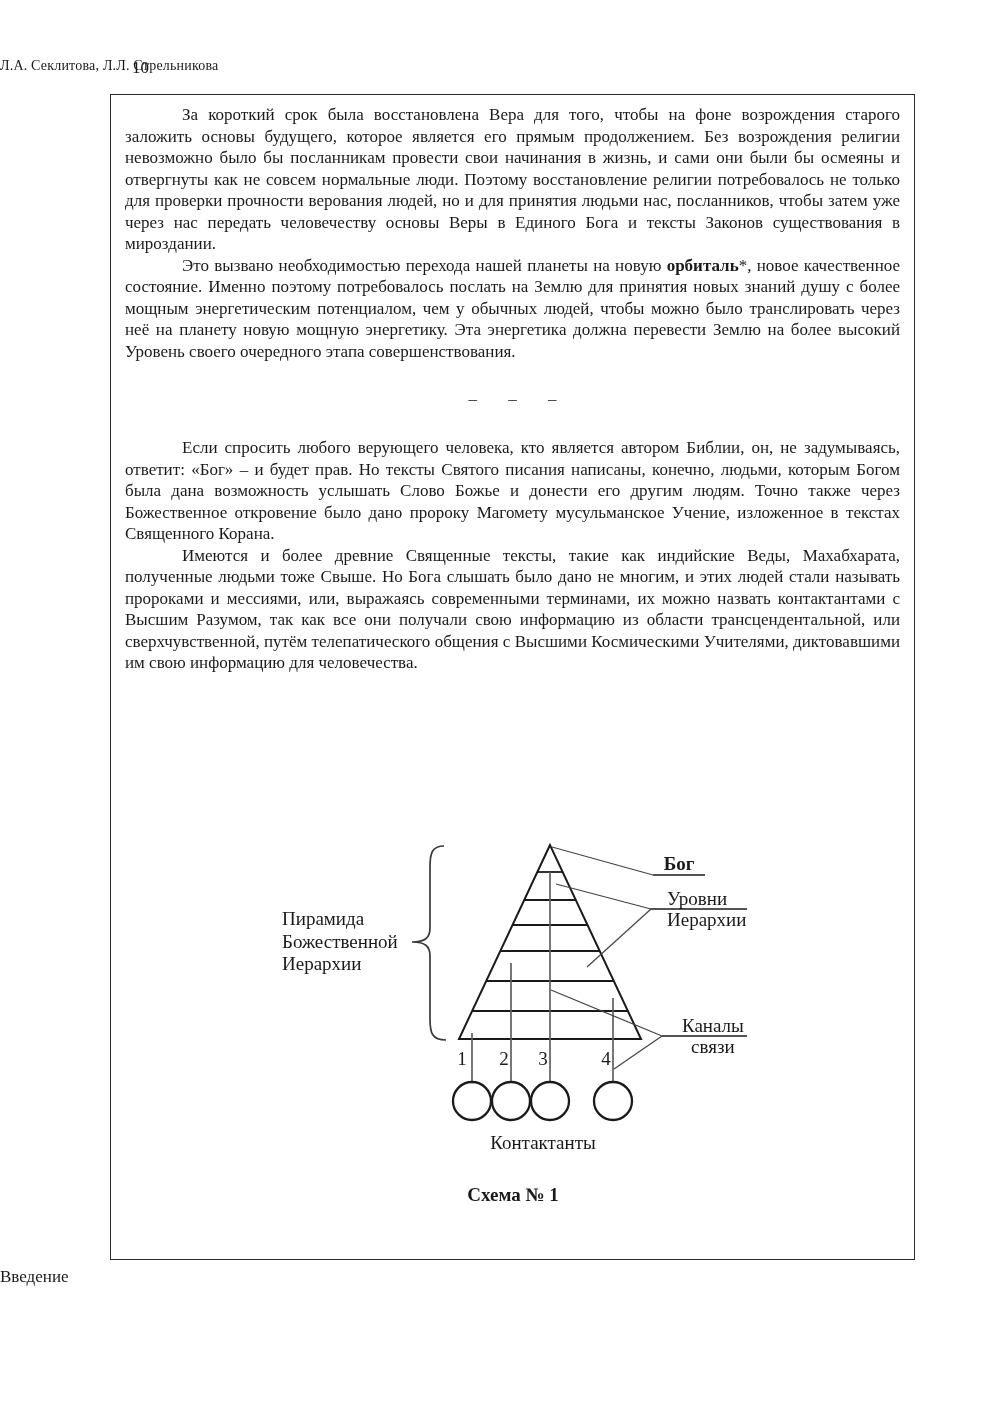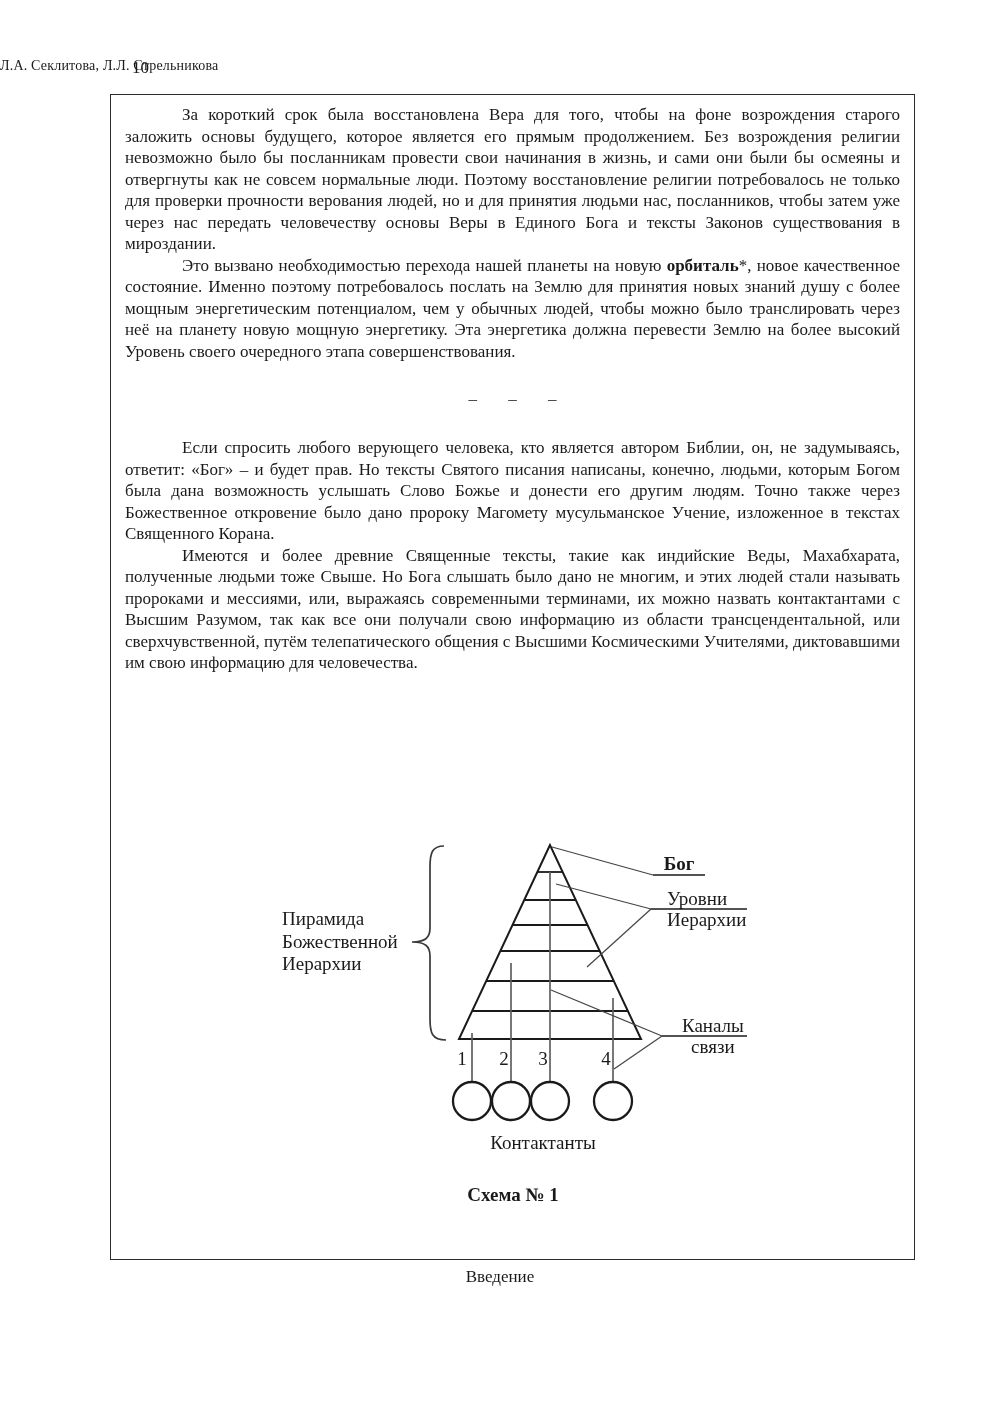--- a/index.html
+++ b/index.html
@@ -45,21 +45,21 @@
   .diagram text {
     font-family:"Liberation Serif", "DejaVu Serif", serif;
     fill:#1a1a1a;
   }
   .dg-label { font-size:19px; }
   .dg-bold  { font-size:19px; font-weight:bold; }
   .dg-num   { font-size:19px; }
   .page-footer {
     position:absolute;
     top:1267px; left:0; width:1000px;
-    text-align:center;
+    text-align:left;
     font-size:17px;
   }
 </style>
 </head>
 <body>
 
 <div class="page">
 
   <div class="page-header">
     <span class="page-num">10</span>

